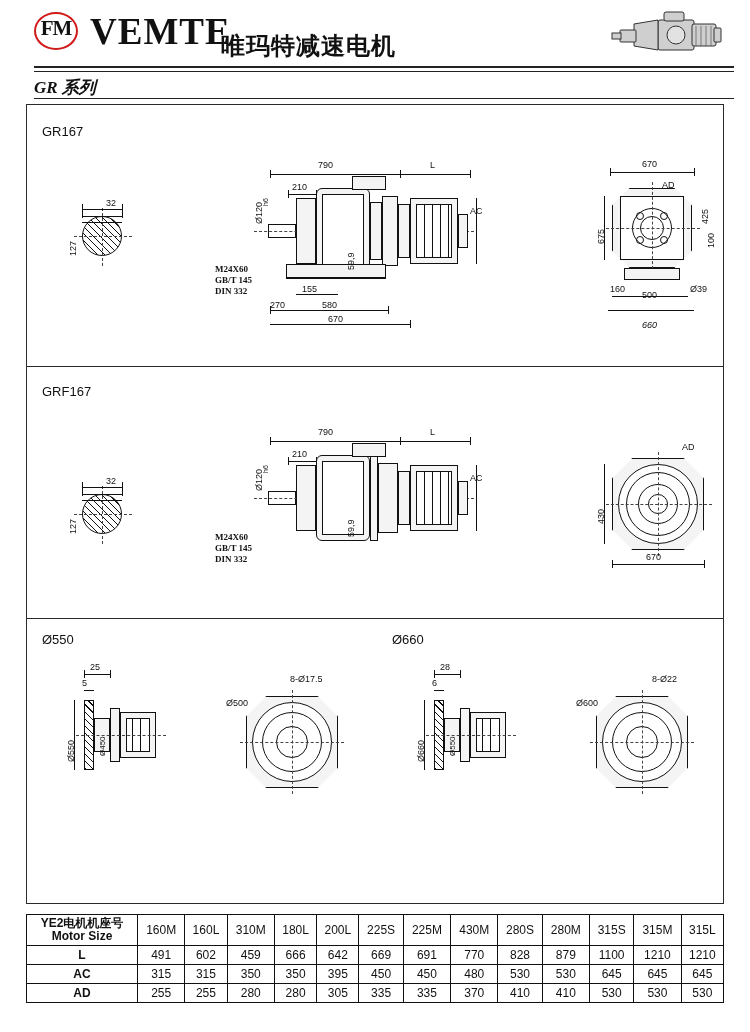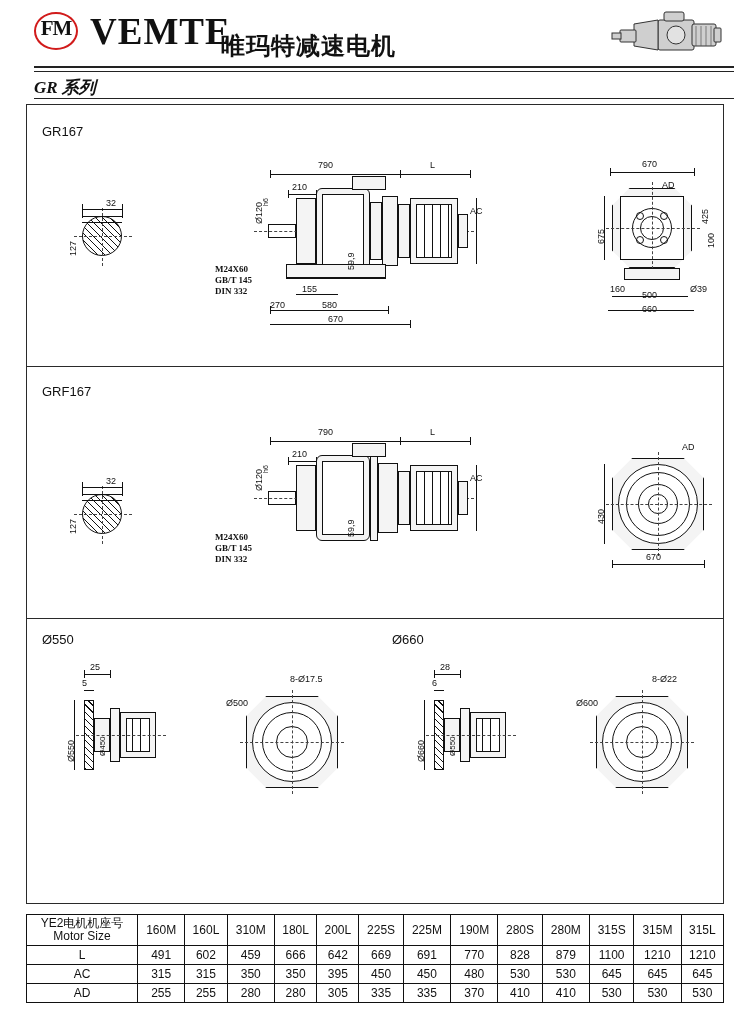--- a/index.html
+++ b/index.html
@@ -100,21 +100,21 @@
 
   
   .tbl{
     position:absolute;left:26px;top:914px;width:698px;
     border-collapse:collapse;font-size:12px;
   }
   .tbl td,.tbl th{
     border:1px solid #111;text-align:center;height:18px;padding:0;
     font-family:"Liberation Sans",sans-serif;color:#111;font-weight:normal;
   }
-  .tbl .rowhead{width:110px;text-align:center;}
+  .tbl .rowhead{width:110px;text-align:center;font-weight:bold;}
   .tbl .hdr-cn{font-size:12px;line-height:13px;text-align:center;}
   .tbl tr.head td{height:30px;}
 </style>
 </head>
 <body>
 
 <div class="page">
 
   <div class="header">
     <div class="logo-mark">
@@ -252,21 +252,21 @@
     <div class="ln v" style="left:6px;top:36px;height:64px;"></div>
     <div class="dimv" style="left:-2px;top:84px;">675</div>
     <div class="dimv" style="left:102px;top:64px;">425</div>
     <div class="dimv" style="left:108px;top:88px;">100</div>
 
     <div class="dim" style="left:12px;top:124px;">160</div>
     <div class="dim" style="left:92px;top:124px;">Ø39</div>
     <div class="ln h" style="left:14px;top:136px;width:76px;"></div>
     <div class="dim" style="left:44px;top:130px;">500</div>
     <div class="ln h" style="left:10px;top:150px;width:86px;"></div>
-    <div class="dim" style="left:44px;top:144px;">660</div>
+    <div class="dim" style="left:44px;top:160px;font-style:italic;">660</div>
   </div>
 
   <div class="sec-label lbl-grf167">GRF167</div>
 
   <div class="dw" style="left:60px;top:478px;width:110px;height:70px;">
     <div class="hatch" style="left:22px;top:16px;width:40px;height:40px;border-radius:50%;"></div>
     <div class="ln h" style="left:22px;top:16px;width:40px;"></div>
     <div class="ln h" style="left:22px;top:22px;width:40px;"></div>
     <div class="ctr" style="left:14px;top:36px;width:58px;"></div>
     <div class="ctrv" style="left:42px;top:8px;height:58px;"></div>
@@ -407,21 +407,21 @@
     <tbody id="tbl-body">
         <tr class="head">
           <td class="rowhead hdr-cn">YE2电机机座号<br>Motor Size</td>
           <td>160M</td>
           <td>160L</td>
           <td>310M</td>
           <td>180L</td>
           <td>200L</td>
           <td>225S</td>
           <td>225M</td>
-          <td>190M</td>
+          <td>430M</td>
           <td>280S</td>
           <td>280M</td>
           <td>315S</td>
           <td>315M</td>
           <td>315L</td>
         </tr>
         <tr>
           <td class="rowhead">L</td>
           <td>491</td>
           <td>602</td>

